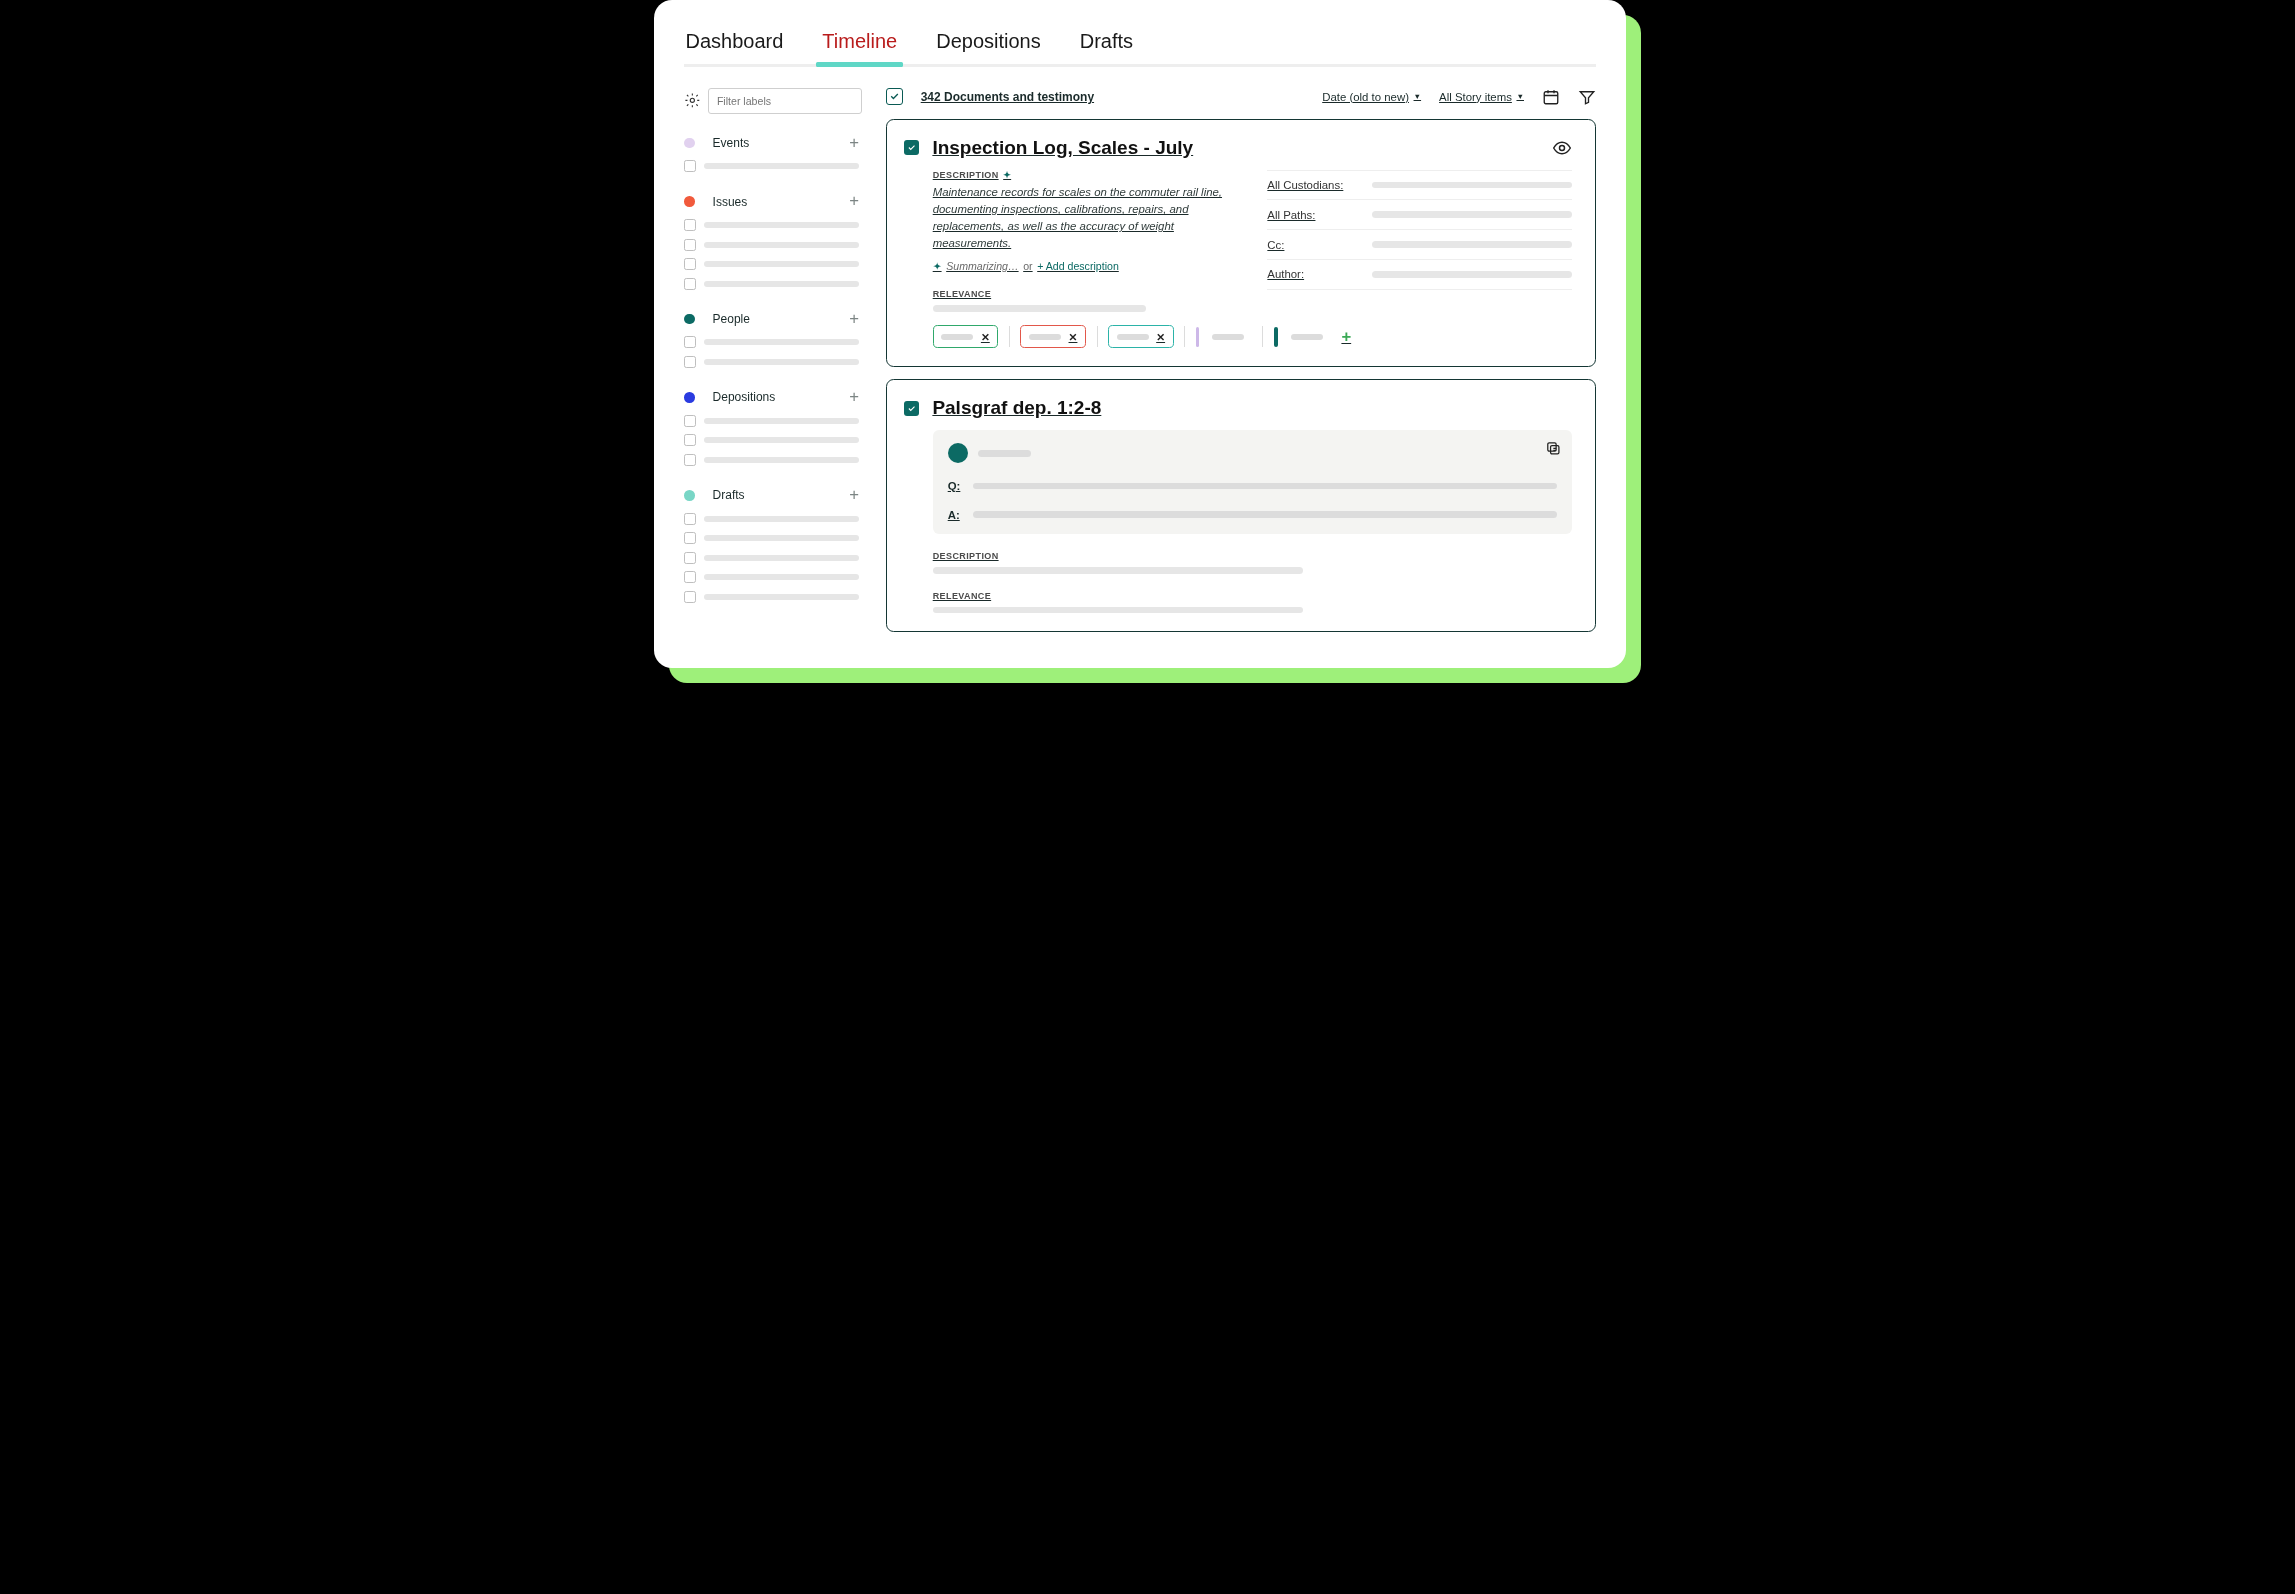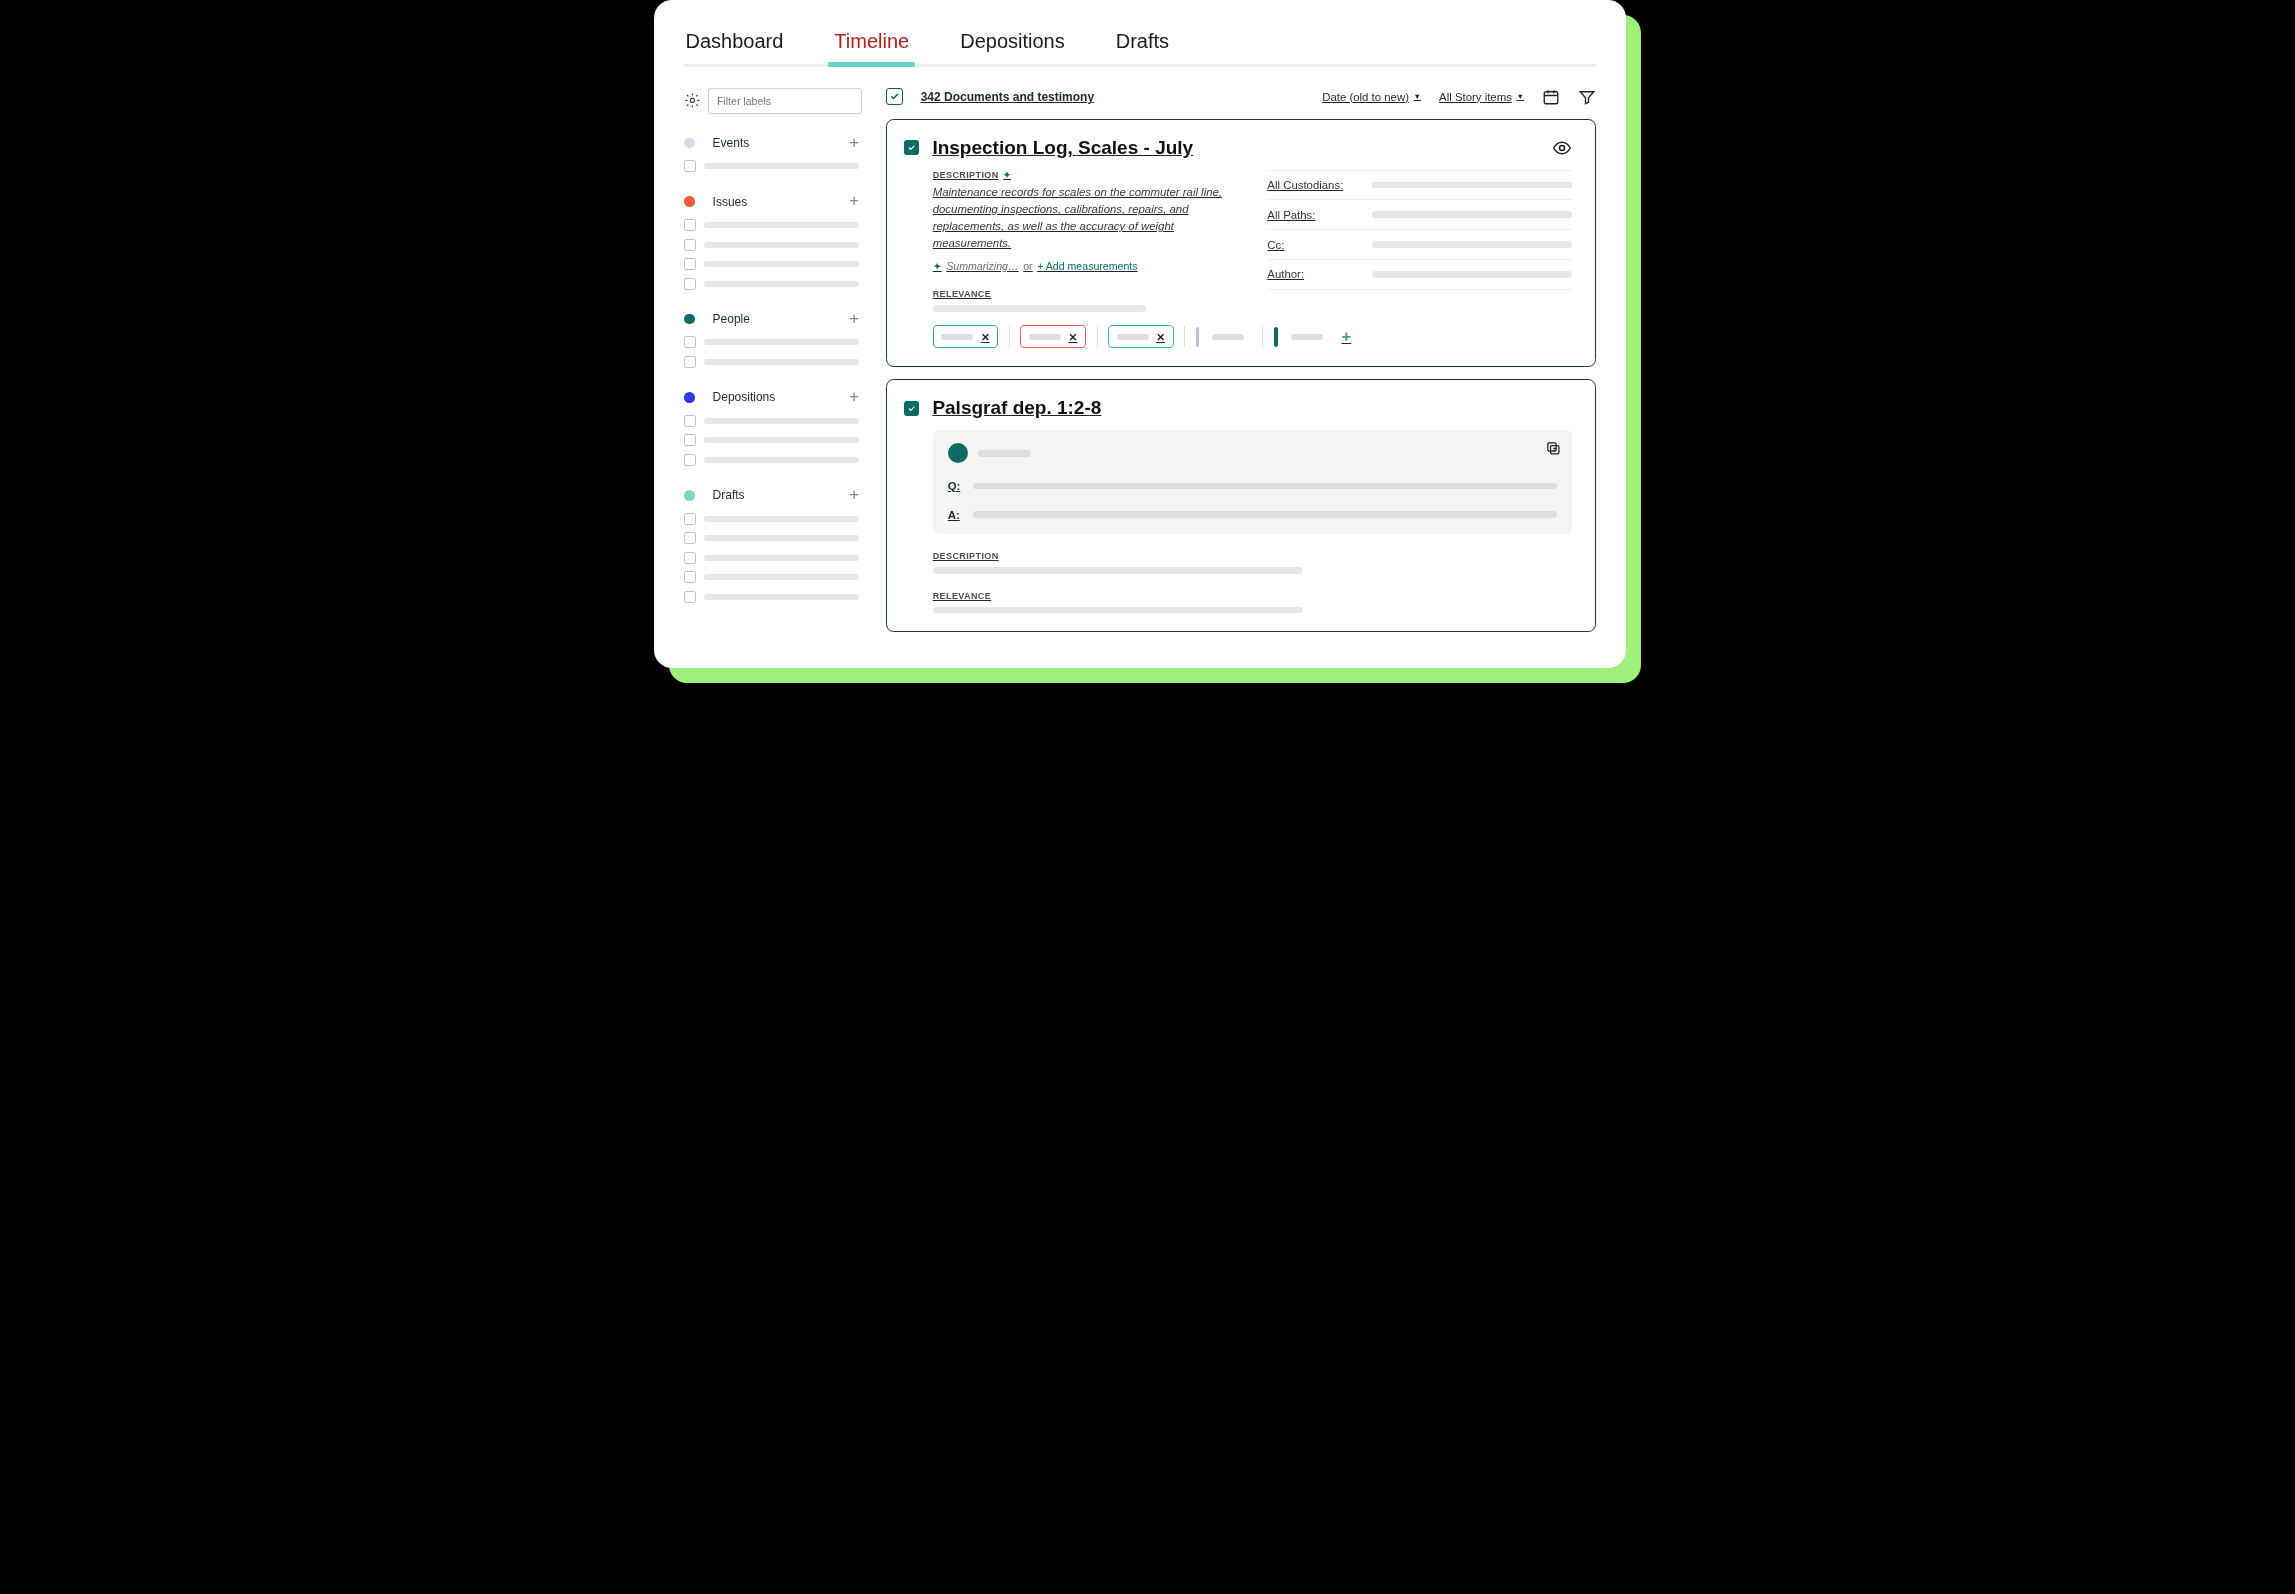--- a/index.html
+++ b/index.html
@@ -43,21 +43,21 @@
     width:972px;height:668px;
     background:var(--bg);
     border-radius:18px;
     overflow:hidden;
     padding:30px 30px 0 30px;
   }
 
   
   .tabs{
     display:flex;
-    gap:48px;
+    gap:36px;
     border-bottom:3px solid #eee;
     align-items:flex-end;
   }
   .tab{
     font-size:20px;
     font-weight:500;
     padding:0 1.5px 10.6px 1.5px;
     position:relative;
     cursor:pointer;
     color:#1a1a1a;
@@ -394,21 +394,21 @@
               <div>
                 <div class="label-row">
                   <span>DESCRIPTION</span>
                   <span class="sparkle">✦</span>
                 </div>
                 <div class="desc">Maintenance records for scales on the commuter rail line, documenting inspections, calibrations, repairs, and replacements, as well as the accuracy of weight measurements.</div>
                 <div class="summ-row">
                   <span class="sparkle">✦</span>
                   <span class="summ-s">Summarizing…</span>
                   <span> or </span>
-                  <span class="link">+ Add measurements</span>
+                  <span class="link">+ Add description</span>
                 </div>
 
                 <div class="sect-label">RELEVANCE</div>
                 <div class="long-bar" style="width:70%"></div>
               </div>
 
               <div>
                 <div class="meta-row">
                     <span class="meta-label">All Custodians:</span>
                     <span class="meta-bar"></span>

